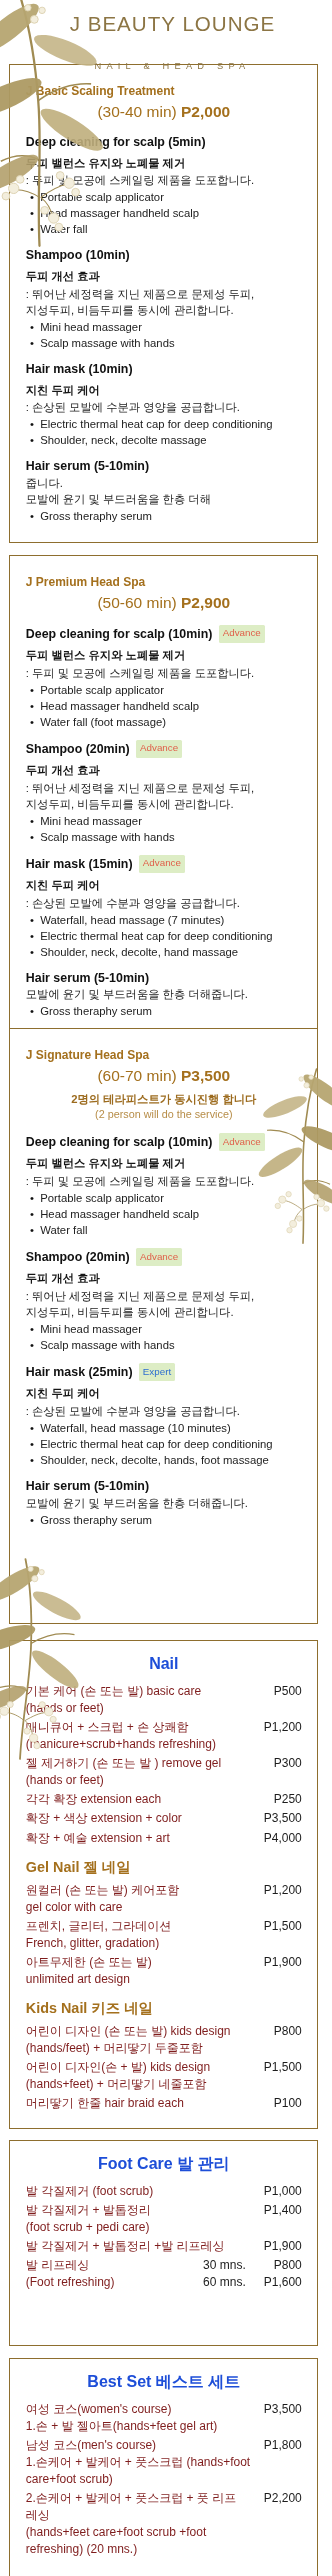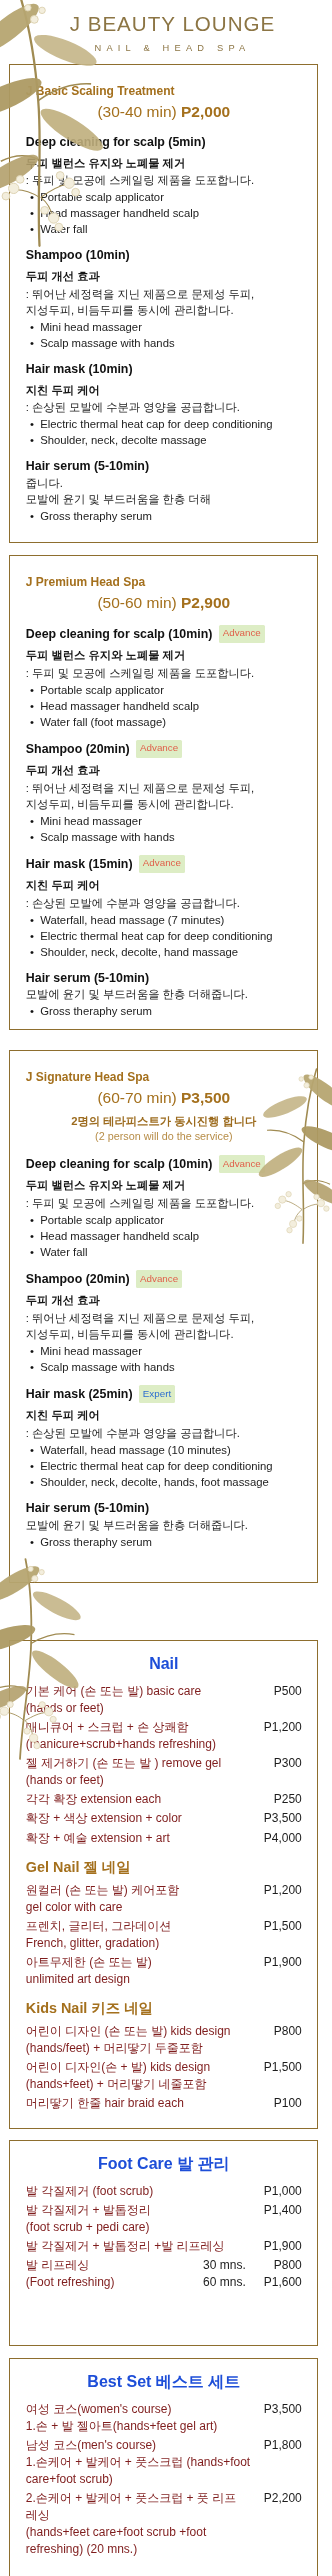--- a/index.html
+++ b/index.html
@@ -1,21 +1,21 @@
 <!DOCTYPE html>
 <html style="font-size:8.2px"><head>
 <meta charset="utf-8">
 <style>
   html,body{margin:0;padding:0;background:#ffffff;}
   .page{position:relative;width:332px;height:2681px;background:#fff;overflow:hidden;
         font-family:"Liberation Sans","DejaVu Sans",sans-serif;color:#1d1d1d;}
   
   .brand{position:absolute;left:54px;top:12.4px;width:237px;text-align:center;z-index:2;}
   .brand-title{font-size:20.6px;letter-spacing:1px;color:#8c7544;font-weight:400;}
-  .brand-subtitle{margin-top:7px;font-size:9.3px;letter-spacing:5.2px;color:#8c7544;font-weight:400;}
+  .brand-subtitle{margin-top:25px;font-size:9.3px;letter-spacing:5.2px;color:#8c7544;font-weight:400;}
   
   .box{position:absolute;left:9.3px;width:309px;border:1.5px solid #8e6e2e;background:#fff;
        box-sizing:border-box;z-index:1;}
   .spa-box{padding:15.5px 15.5px 0 15.5px;}
   .price-box{padding:11.3px 15.5px 0 15.5px;}
   .sec-title{margin:0;font-size:12px;line-height:21.6px;font-weight:700;color:#a4701d;}
   .sec-price{text-align:center;font-size:15.5px;line-height:20.6px;color:#a4701d;font-weight:400;}
   .sec-price .price{font-weight:700;}
   .sec-note-ko{text-align:center;font-size:11.3px;line-height:15.5px;font-weight:700;color:#9c6b1e;margin-top:5.2px;}
   .sec-note-en{text-align:center;font-size:10.8px;line-height:14.4px;color:#b78d48;}
@@ -188,21 +188,21 @@
         <div class="step">
           <div class="step-head"><span class="step-title">Hair serum (5-10min)</span></div>
           <div class="step-desc">모발에 윤기 및 부드러움을 한층 더해줍니다.</div>
           <ul class="step-bullets">
             <li>Gross theraphy serum</li>
           </ul>
         </div>
       </div>
   </section>
 
-  <section class="box spa-box" style="top:1050px;height:533px;">
+  <section class="box spa-box" style="top:1028px;height:596px;">
     <h2 class="sec-title">J Signature Head Spa</h2>
     <div class="sec-price">
       <span class="dur">(60-70 min)</span>
       <span class="price">P3,500</span>
     </div>
     <div class="sec-note-ko">2명의 테라피스트가 동시진행 합니다</div>
     <div class="sec-note-en">(2 person will do the service)</div>
     <div class="steps">
         <div class="step">
           <div class="step-head"><span class="step-title">Deep cleaning for scalp (10min)</span><span class="badge badge-advance">Advance</span></div>

